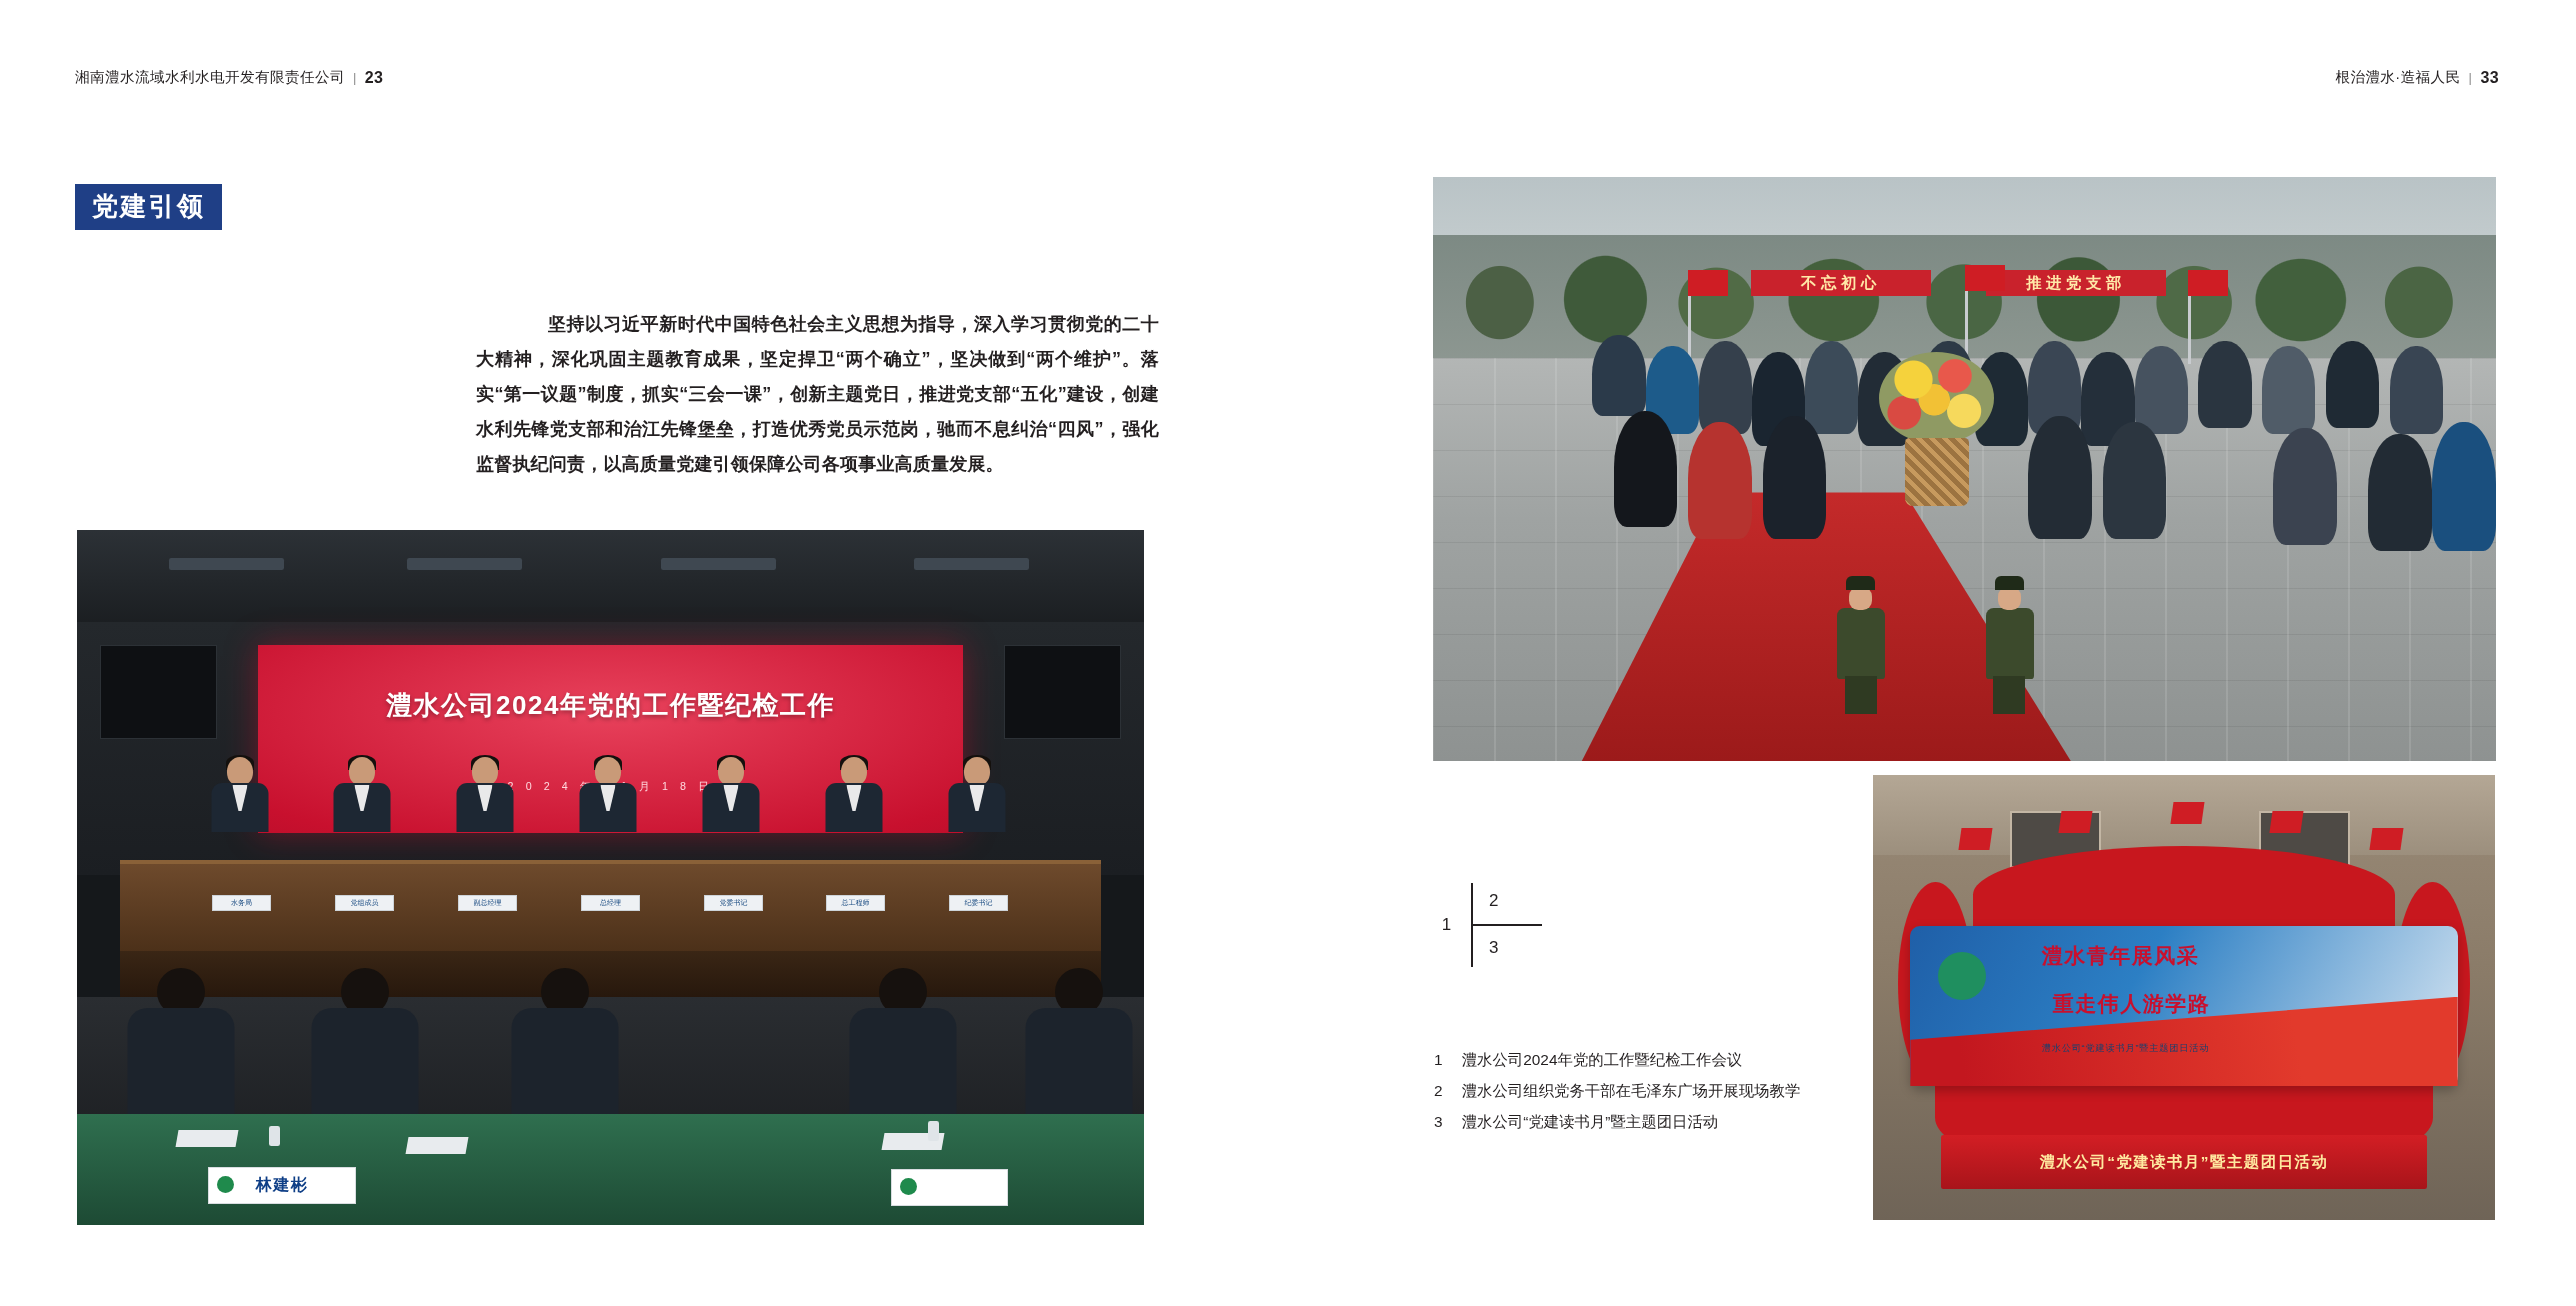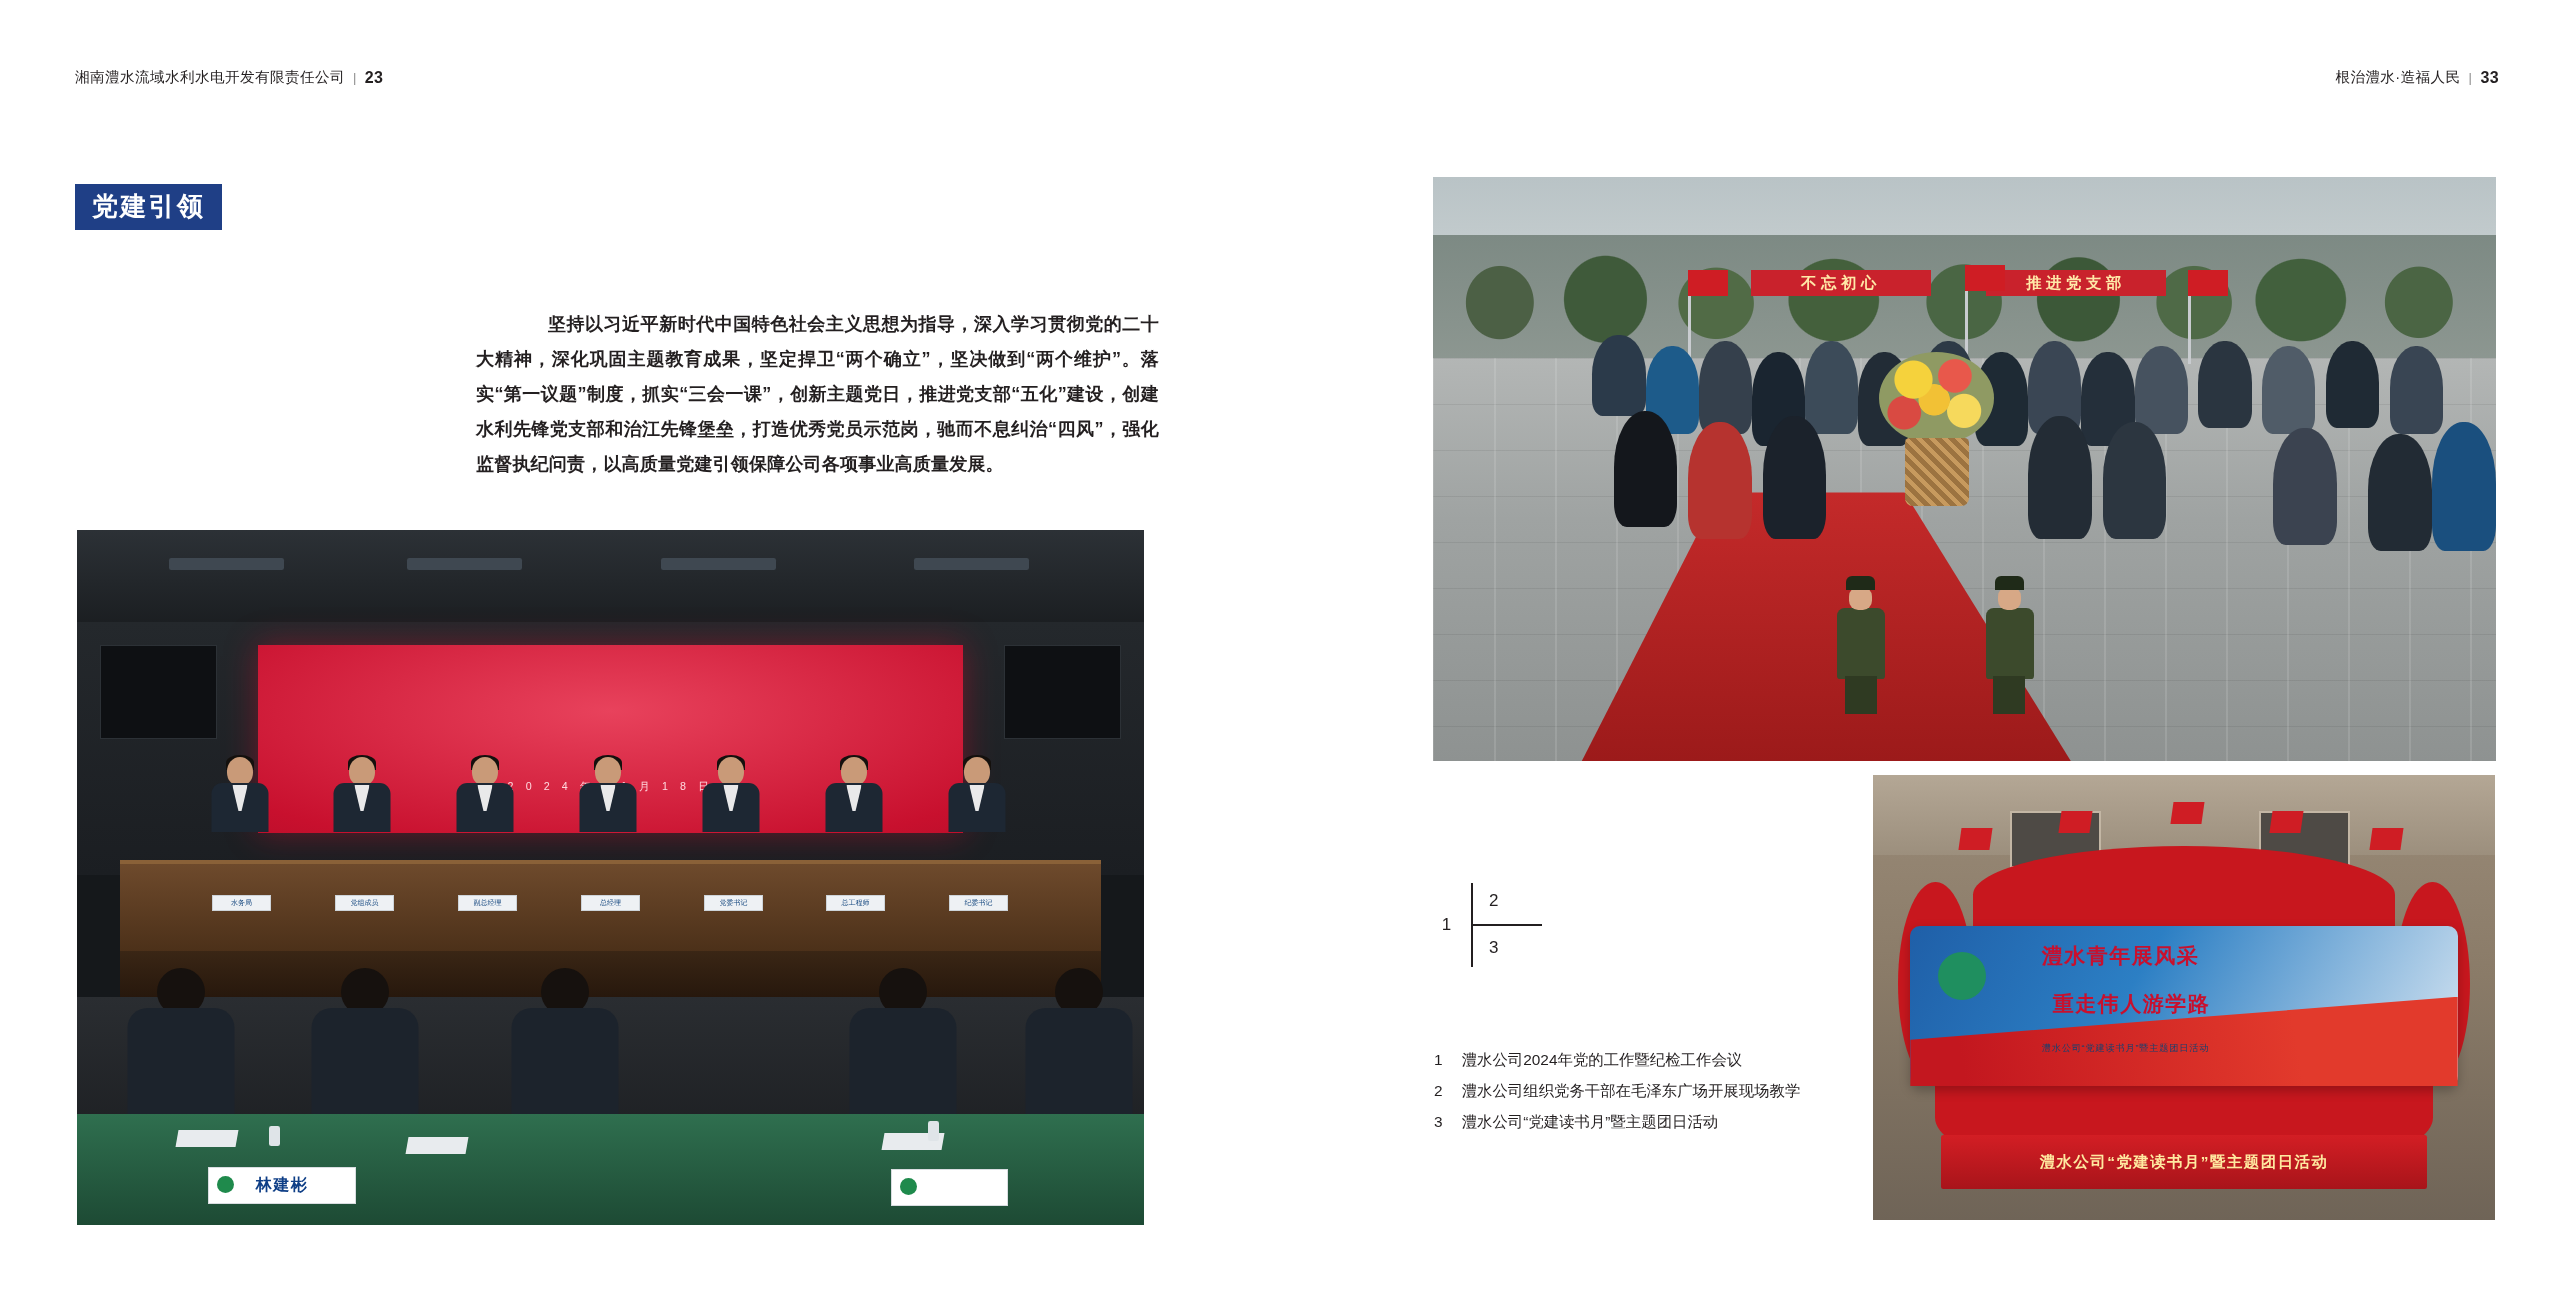--- a/index.html
+++ b/index.html
@@ -407,20 +407,21 @@
       <div class="ceil-panel" style="left:92px"></div>
       <div class="ceil-panel" style="left:330px"></div>
       <div class="ceil-panel" style="left:584px"></div>
       <div class="ceil-panel" style="left:837px"></div>
       <div class="wall"></div>
 
       <div class="sidepanel l"></div>
       <div class="sidepanel r"></div>
 
       <div class="screen">
+        <div class="t1">澧水公司2024年党的工作暨纪检工作</div>
         <div class="t3">2 0 2 4 年 0 1 月 1 8 日</div>
       </div>
 
       <div class="head-row">
         <div class="person" style="left:131px">
             <div class="hair"></div>
             <div class="head"></div>
             <div class="torso"></div>
             <div class="shirt"></div>
           </div>

